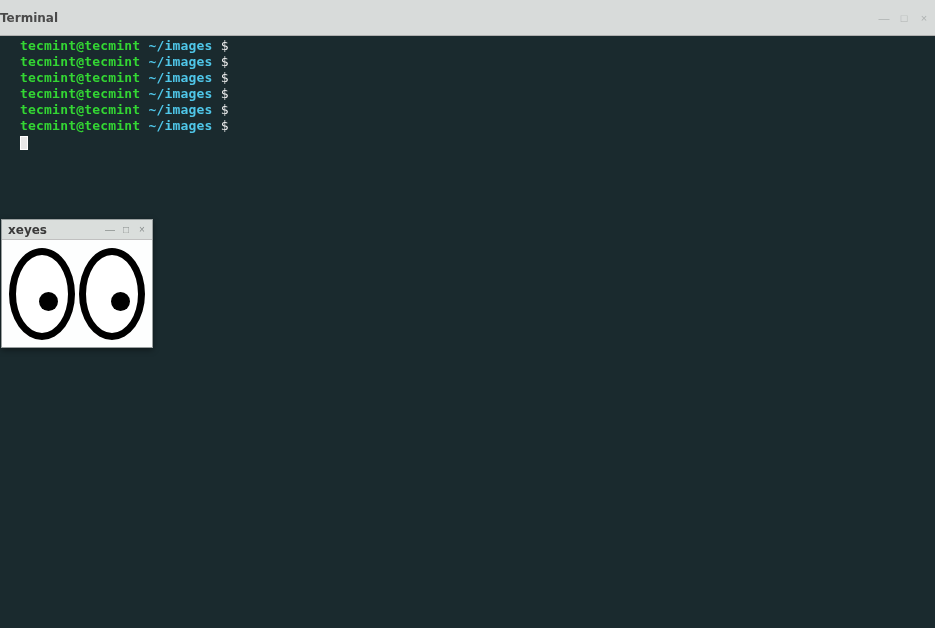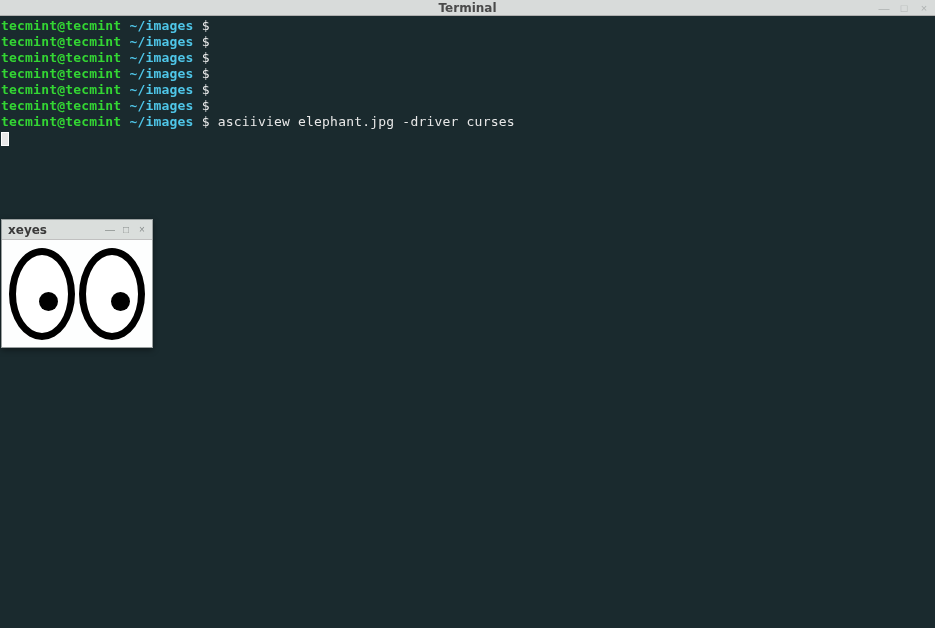--- a/index.html
+++ b/index.html
@@ -13,25 +13,24 @@
     }
     .terminal-window {
       position: absolute;
       top: 0;
       left: 0;
       width: 935px;
       height: 628px;
       background: #1a2a2e;
     }
     .titlebar {
-      height: 16px;
+      height: 36px;
       background: #d8dbda;
       display: flex;
       align-items: center;
-      justify-content: center;
       position: relative;
       border-bottom: 1px solid #b0b0b0;
     }
     .titlebar-title {
       color: #4a4a4a;
       font-family: "DejaVu Sans", Arial, sans-serif;
       font-size: 12px;
       font-weight: bold;
     }
     .titlebar-controls {
@@ -45,21 +44,21 @@
       width: 14px;
       height: 14px;
       color: #aeb2b1;
       font-size: 11px;
       line-height: 14px;
       text-align: center;
       cursor: pointer;
       font-family: Arial, sans-serif;
     }
     .terminal-body {
-      padding: 2px 1px;
+      padding: 2px 20px;
       font-size: 13px;
       line-height: 16px;
       color: #e8e8e8;
       letter-spacing: 0.2px;
     }
     .prompt-user { color: #33d633; font-weight: bold; }
     .prompt-path { color: #4fc6e8; font-weight: bold; }
     .prompt-sep { color: #eee; }
     .cmd { color: #e8e8e8; }
     .cursor-block {
@@ -151,21 +150,20 @@
       <span class="tb-btn">×</span>
     </div>
   </div>
   <div class="terminal-body">
     <div><span class="prompt-user">tecmint@tecmint</span><span class="prompt-sep"> </span><span class="prompt-path">~/images</span><span class="prompt-sep"> $</span><span class="cmd"> </span></div>
     <div><span class="prompt-user">tecmint@tecmint</span><span class="prompt-sep"> </span><span class="prompt-path">~/images</span><span class="prompt-sep"> $</span><span class="cmd"> </span></div>
     <div><span class="prompt-user">tecmint@tecmint</span><span class="prompt-sep"> </span><span class="prompt-path">~/images</span><span class="prompt-sep"> $</span><span class="cmd"> </span></div>
     <div><span class="prompt-user">tecmint@tecmint</span><span class="prompt-sep"> </span><span class="prompt-path">~/images</span><span class="prompt-sep"> $</span><span class="cmd"> </span></div>
     <div><span class="prompt-user">tecmint@tecmint</span><span class="prompt-sep"> </span><span class="prompt-path">~/images</span><span class="prompt-sep"> $</span><span class="cmd"> </span></div>
     <div><span class="prompt-user">tecmint@tecmint</span><span class="prompt-sep"> </span><span class="prompt-path">~/images</span><span class="prompt-sep"> $</span><span class="cmd"> </span></div>
-    <div><span class="prompt-user">tecmint@tecmint</span><span class="prompt-sep"> </span><span class="prompt-path">~/images</span><span class="prompt-sep"> $</span><span class="cmd"> asciiview elephant.jpg -driver curses</span></div>
     <div><span class="cursor-block"></span></div>
   </div>
 </div>
 
 <div class="xeyes-window">
   <div class="xeyes-titlebar">
     <span class="xeyes-title">xeyes</span>
     <div class="xeyes-controls">
       <span class="xeyes-btn">—</span>
       <span class="xeyes-btn">□</span>

